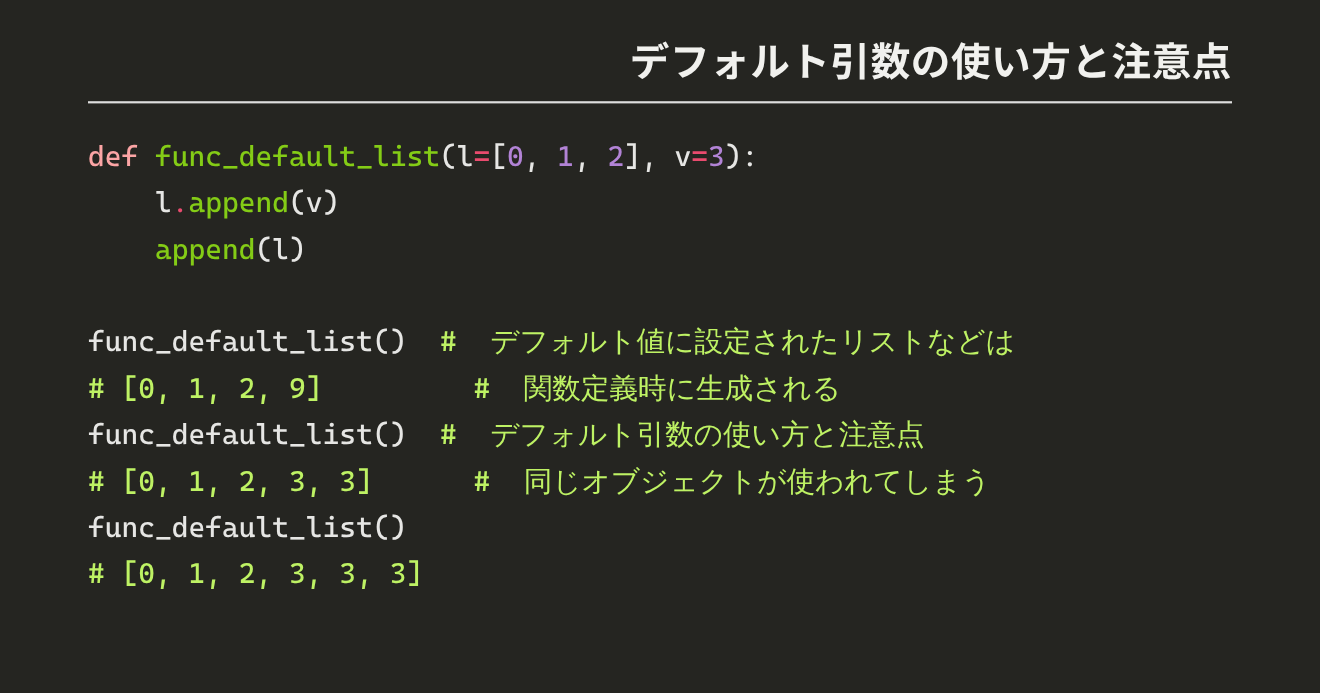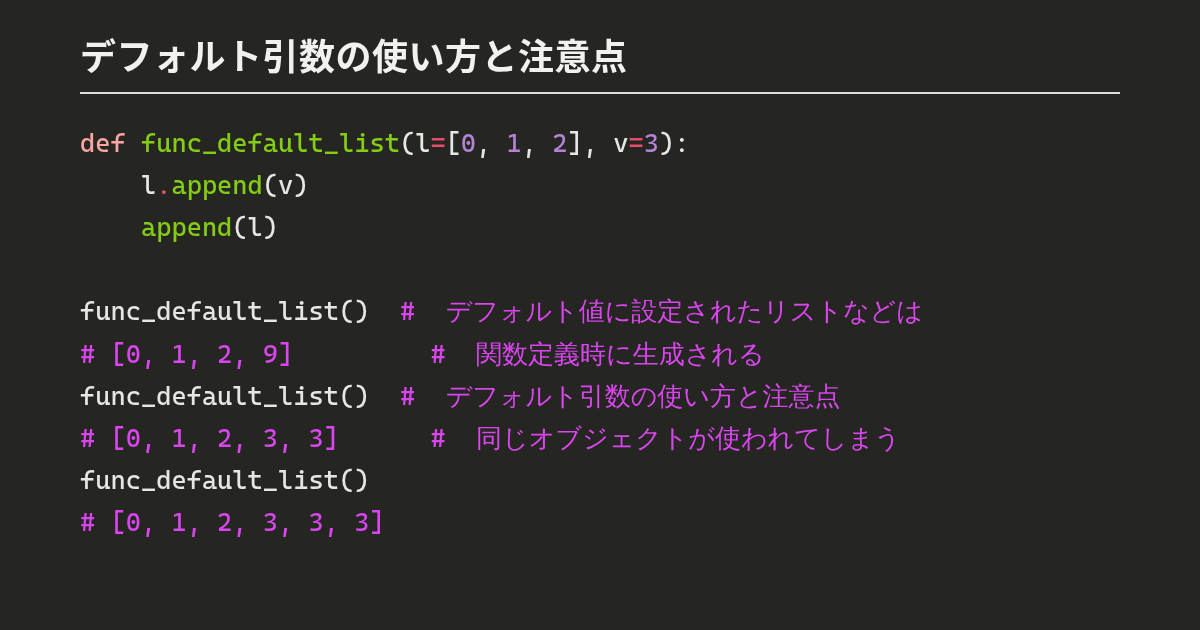--- a/index.html
+++ b/index.html
@@ -13,33 +13,34 @@
     overflow: hidden;
   }
   h1.title {
     font-size: 36px;
     font-weight: 700;
     letter-spacing: 0.5px;
     color: #f1f1ee;
     padding-bottom: 12px;
     border-bottom: 2px solid #ddd;
     margin-bottom: 28px;
+    text-align: right;
   }
   pre.code {
     font-family: "SF Mono", ui-monospace, "Cascadia Code", "Consolas", "Menlo", monospace;
     font-size: 26px;
     line-height: 1.62;
     white-space: pre;
     color: #e6e6e4;
   }
   .kw   { color: #fca5a5; }          
   .fn   { color: #84cc16; }          
   .num  { color: #b283d6; }          
   .op   { color: #e94b6e; }          
-  .cm   { color: #d946ef; text-align: center; }          
+  .cm   { color: #bef264; text-align: center; }          
 </style>
 </head>
 <body>
 
 <h1 class="title">デフォルト引数の使い方と注意点</h1>
 
 <pre class="code"><span><span class="kw">def</span><span> </span><span class="fn">func_default_list</span><span>(l</span><span class="op">=</span><span>[</span><span class="num">0</span><span>, </span><span class="num">1</span><span>, </span><span class="num">2</span><span>]</span><span>, v</span><span class="op">=</span><span class="num">3</span><span>):</span></span>
 <span><span>    l</span><span class="op">.</span><span class="fn">append</span><span>(v)</span></span>
 <span><span>    </span><span class="fn">append</span><span>(l)</span></span>
 <span></span>

